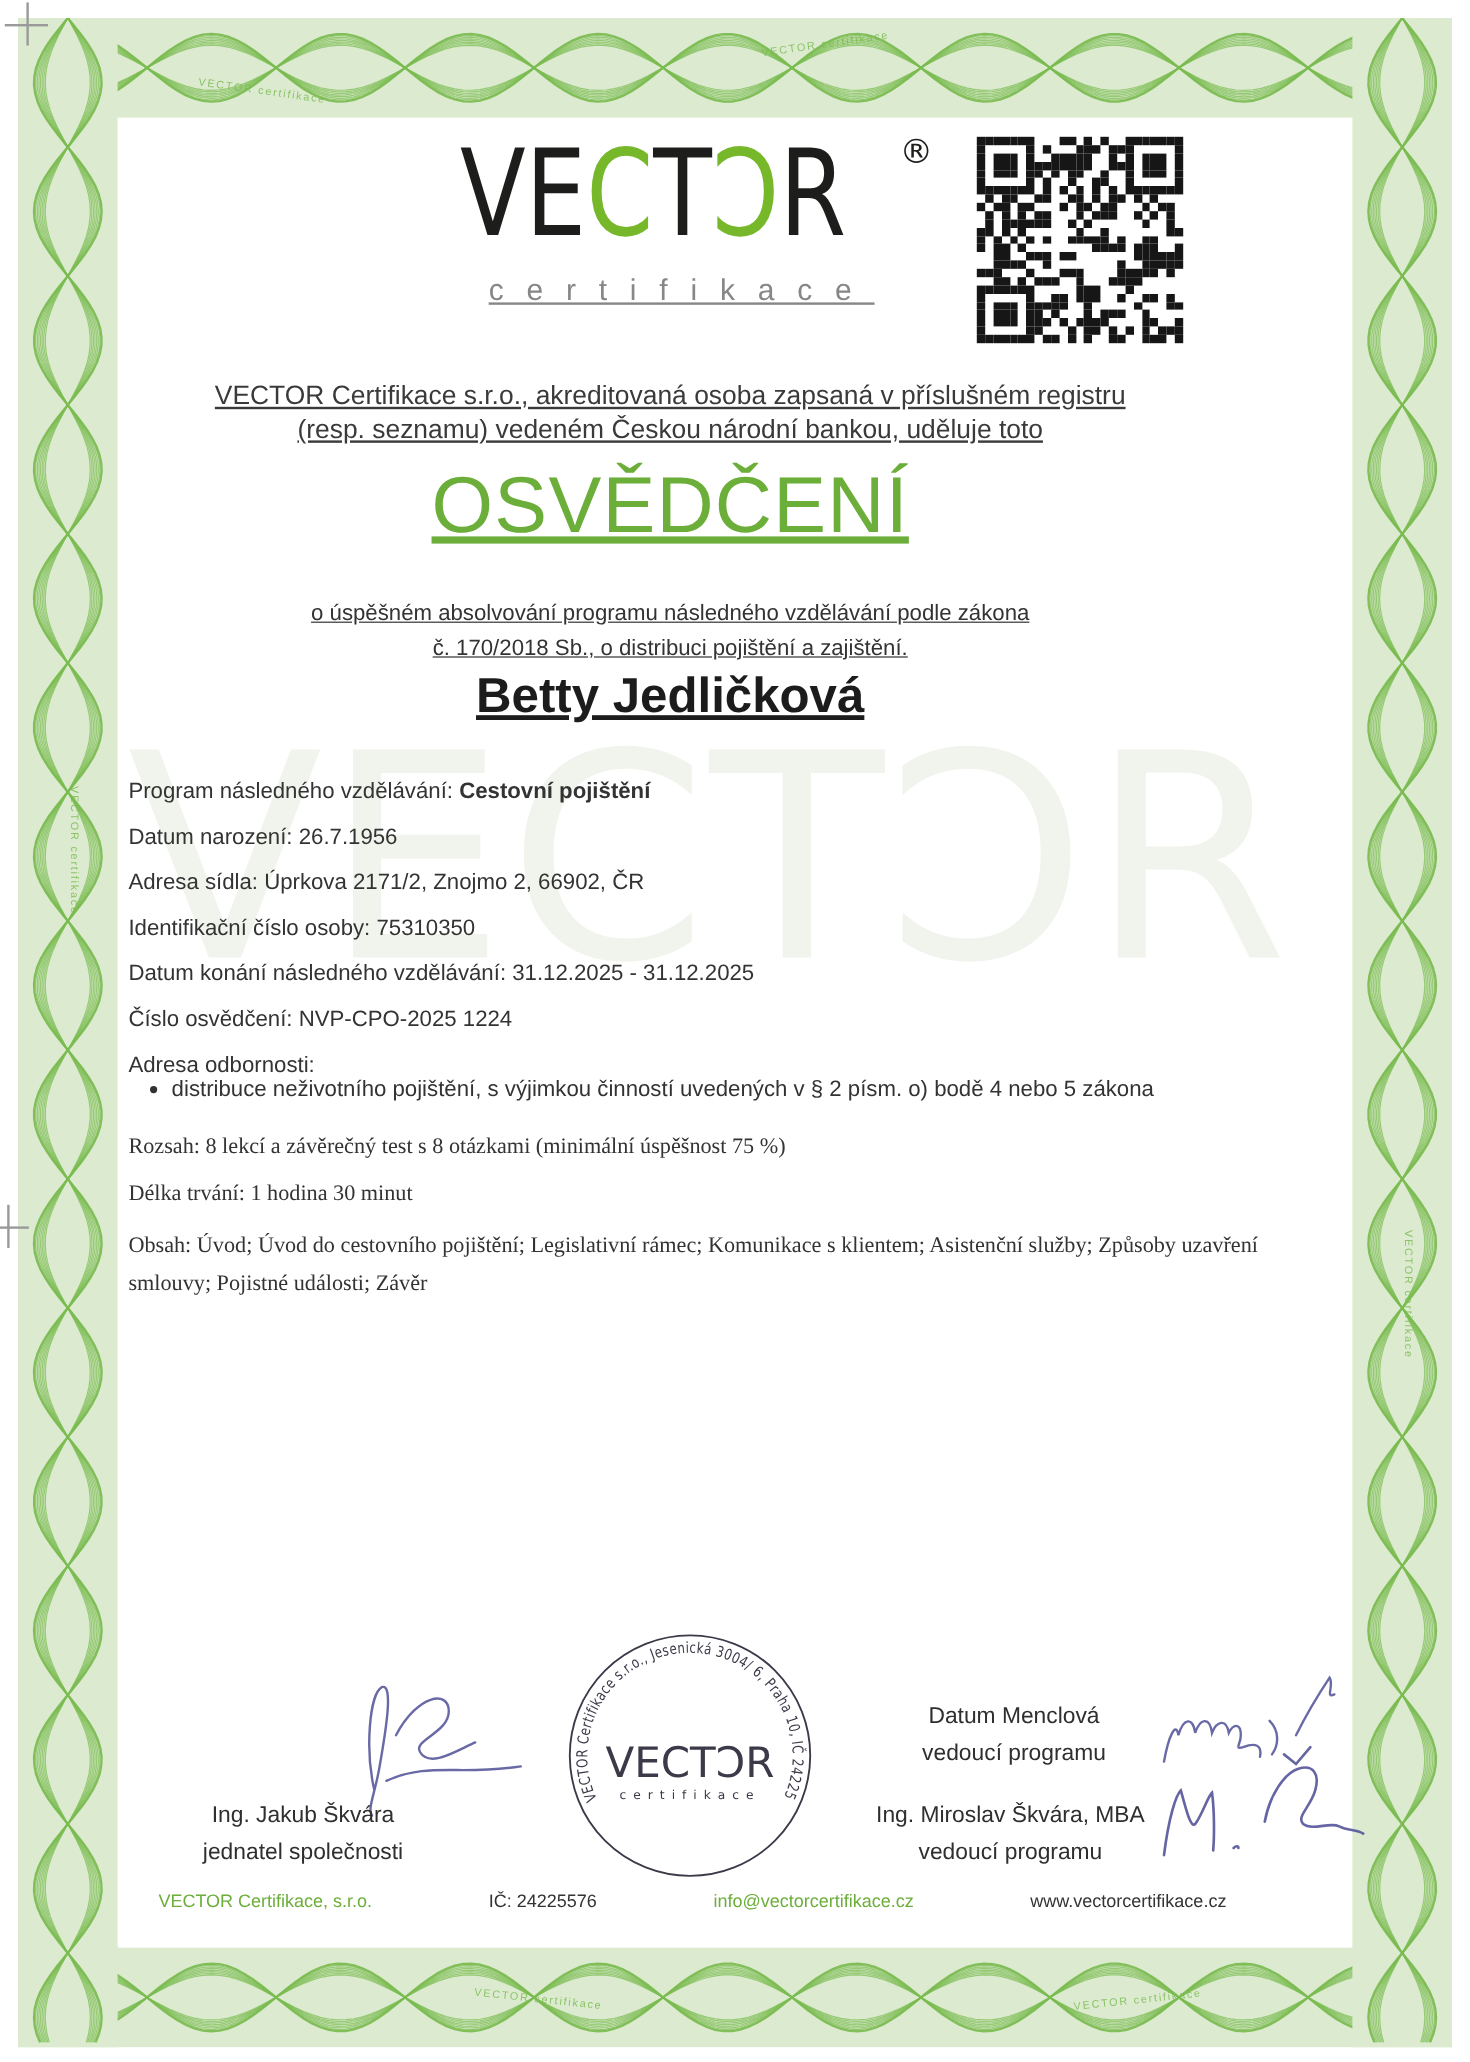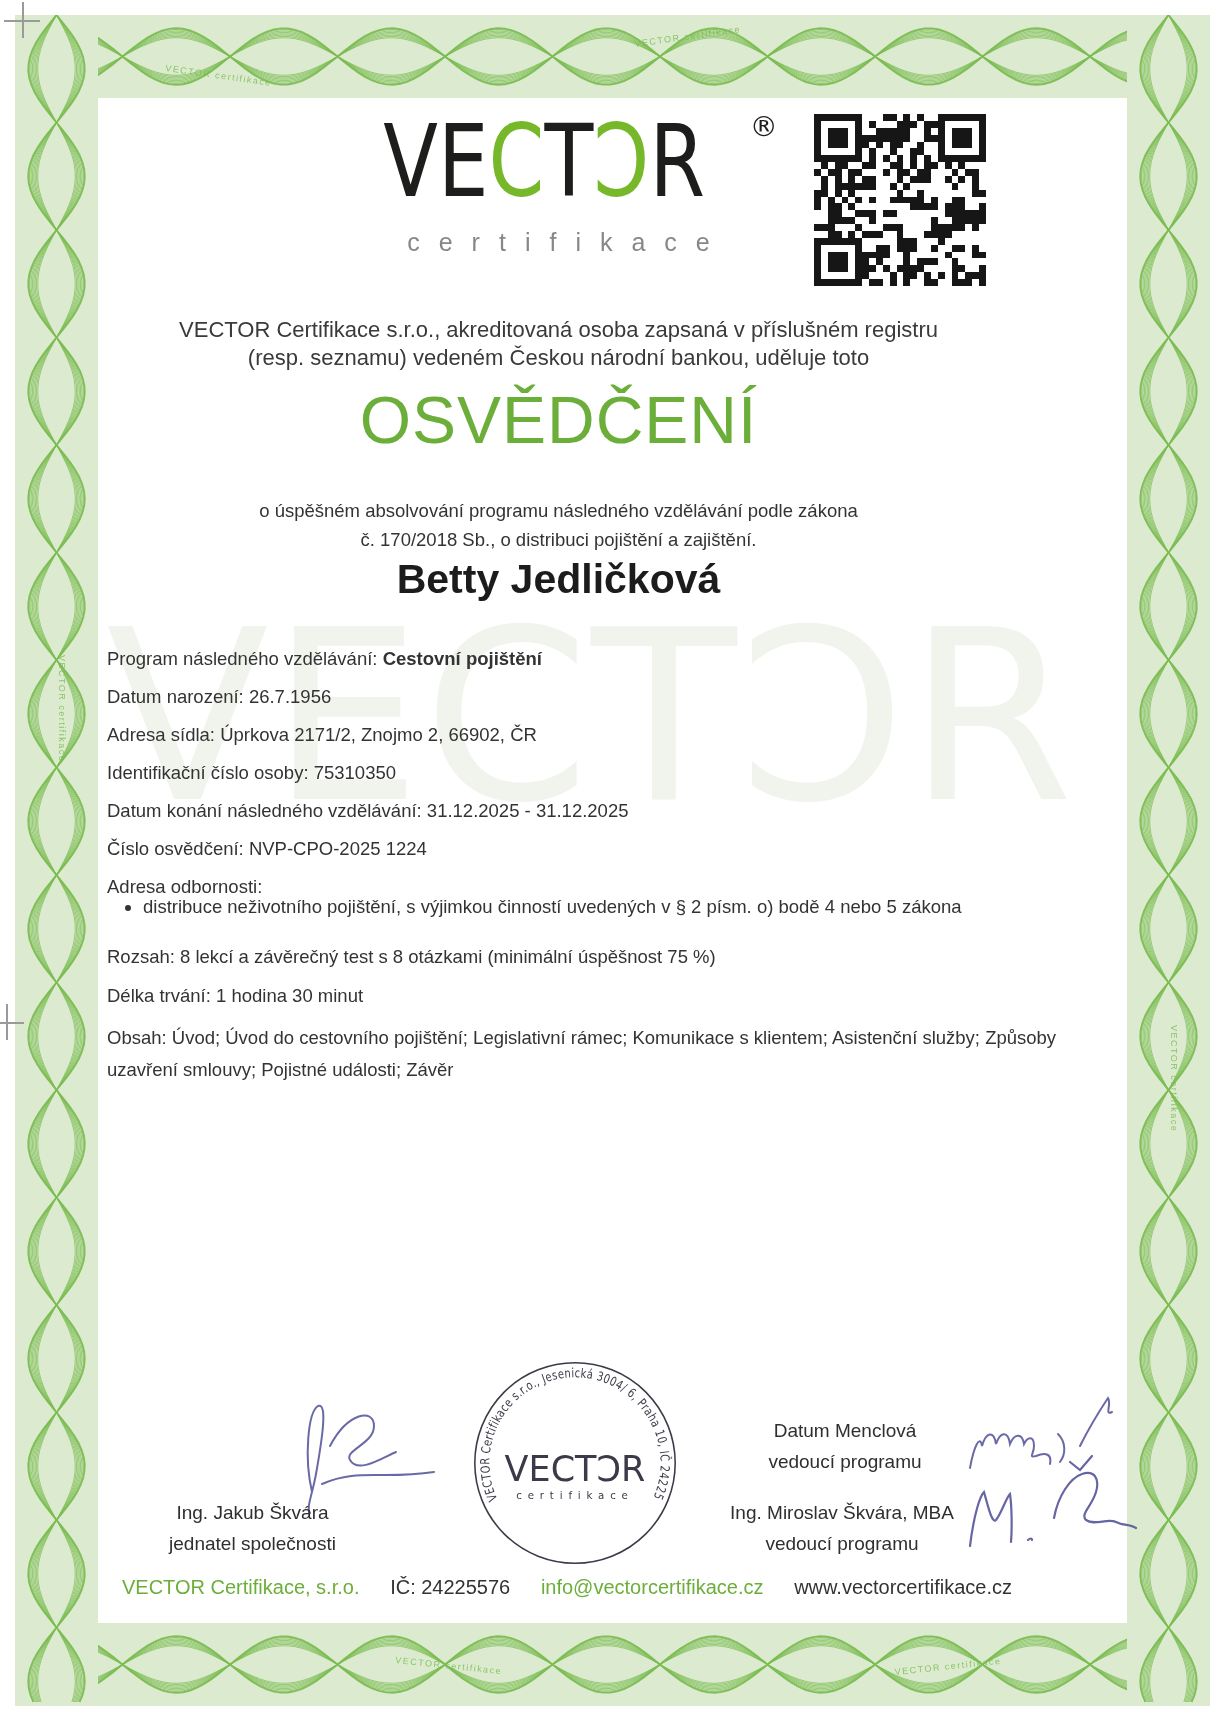--- a/index.html
+++ b/index.html
@@ -21,51 +21,51 @@
   .cropmark::before{content:'';position:absolute;left:0;right:0;top:50%;height:1.5px;background:#9a9a9a;}
   .cropmark::after{content:'';position:absolute;top:0;bottom:0;left:50%;width:1.5px;background:#9a9a9a;}
   #crop-tl{left:4px;top:2px;}
   #crop-ml{left:-12px;top:1004px;}
   
   .panel-clip{position:absolute;left:98px;top:98px;width:1029px;height:1532px;overflow:hidden;z-index:1;pointer-events:none;}
   .watermark{position:absolute;left:8px;top:500px;font-family:"DejaVu Sans",sans-serif;
              font-size:238px;letter-spacing:2px;color:#f1f4ec;white-space:nowrap;line-height:1;}
   
   .content{position:absolute;left:0;top:0;width:100%;height:100%;z-index:2;}
-  .center-col{position:absolute;left:107px;width:903px;text-align:center;}
+  .center-col{position:absolute;left:107px;width:903px;text-align:center;text-decoration:underline;}
   .logo-row{top:112px;font-family:"DejaVu Sans",sans-serif;font-size:100px;line-height:1;color:var(--logo-dark);}
   .logo-inner{display:inline-block;transform:scaleX(.80);transform-origin:center;white-space:nowrap;}
   .logo-letter.green{color:var(--accent-logo);}
   .logo-reg{display:inline-block;font-size:28px;position:relative;top:-60px;left:4px;color:var(--logo-dark);}
   .logo-sub{top:228px;font-size:25px;letter-spacing:19px;text-indent:19px;color:var(--logo-gray);}
   .issuer{top:316px;font-size:22px;line-height:28px;color:#3a3a3a;}
   .heading{top:384px;font-size:66px;line-height:1.1;letter-spacing:1px;color:var(--accent-green);font-weight:400;}
   .subheading{top:496px;font-size:18.5px;line-height:29px;}
   .name{top:556px;font-size:41px;font-weight:bold;color:#1c1c1c;}
   .details{position:absolute;left:107px;top:646px;width:990px;font-size:18.5px;line-height:25px;}
   .detail-line{margin-bottom:13px;}
   .value-bold .detail-value{font-weight:bold;}
   .bullets{position:absolute;left:125px;top:894px;width:975px;font-size:18.5px;line-height:25px;
            margin:0;padding:0 0 0 18px;}
   .bullets li{margin-bottom:8px;}
   .course{position:absolute;left:107px;top:944px;width:990px;font-size:18.5px;}
-  .course p{margin:0 0 14px 0;line-height:25px;}
+  .course p{margin:0 0 14px 0;line-height:25px;font-family:Liberation Serif, serif;}
   .course p.wide{line-height:32px;}
   
   .qr{position:absolute;left:814px;top:114px;width:172px;height:172px;background:#fff;
       display:grid;grid-template-columns:repeat(25,1fr);grid-template-rows:repeat(25,1fr);}
   .qr div.d{background:var(--qr-dark);}
   
   .sig-svg{position:absolute;}
   .sig-block{position:absolute;text-align:center;font-size:19px;line-height:26px;color:#2f2f2f;}
   .sig-role{margin-top:5px;}
   .stamp{position:absolute;left:468px;top:1356px;width:214px;height:214px;}
   .stamp text{fill:var(--stamp-ink);font-family:"DejaVu Sans",sans-serif;}
-  .footer{position:absolute;left:122px;top:1576px;width:890px;display:flex;
-          justify-content:space-between;font-size:20px;}
+  .footer{position:absolute;left:132px;top:1576px;width:890px;display:flex;
+          justify-content:space-between;font-size:15px;}
   .footer-item.accent{color:var(--accent-green);}
 </style>
 </head>
 <body>
 
 <div class="page">
 
   <div class="band band-top">
       <svg id="braid-top" viewBox="0 0 1195 83">
         <path d="M0.0,41.5L7.0,47.2L14.0,52.7L21.0,57.8L28.0,62.1L35.0,65.6L42.0,68.1L49.0,69.4L56.0,69.7L63.0,68.7L70.0,66.6L77.0,63.5L84.0,59.4L91.0,54.6L98.0,49.2L105.0,43.6L112.0,37.8L119.0,32.2L126.0,27.0L133.0,22.4L140.0,18.5L147.0,15.7L154.0,13.9L161.0,13.3L168.0,13.8L175.0,15.5L182.0,18.3L189.0,22.1L196.0,26.6L203.0,31.8L210.0,37.4L217.0,43.1L224.0,48.8L231.0,54.2L238.0,59.1L245.0,63.2L252.0,66.4L259.0,68.6L266.0,69.6L273.0,69.5L280.0,68.2L287.0,65.8L294.0,62.4L301.0,58.1L308.0,53.1L315.0,47.6L322.0,41.9L329.0,36.2L336.0,30.7L343.0,25.6L350.0,21.2L357.0,17.6L364.0,15.1L371.0,13.6L378.0,13.3L385.0,14.2L392.0,16.2L399.0,19.3L406.0,23.3L413.0,28.0L420.0,33.4L427.0,39.0L434.0,44.8L441.0,50.4L448.0,55.7L455.0,60.3L462.0,64.2L469.0,67.1L476.0,69.0L483.0,69.7L490.0,69.3L497.0,67.6L504.0,64.9L511.0,61.2L518.0,56.7L525.0,51.6L532.0,46.0L539.0,40.3L546.0,34.6L553.0,29.1L560.0,24.3L567.0,20.1L574.0,16.8L581.0,14.5L588.0,13.4L595.0,13.4L602.0,14.7L609.0,17.0L616.0,20.3L623.0,24.6L630.0,29.5L637.0,35.0L644.0,40.7L651.0,46.4L658.0,52.0L665.0,57.1L672.0,61.5L679.0,65.1L686.0,67.8L693.0,69.3L700.0,69.7L707.0,68.9L714.0,67.0L721.0,64.0L728.0,60.0L735.0,55.3L742.0,50.0L749.0,44.4L756.0,38.6L763.0,33.0L770.0,27.7L777.0,23.0L784.0,19.0L791.0,16.0L798.0,14.1L805.0,13.3L812.0,13.7L819.0,15.2L826.0,17.9L833.0,21.5L840.0,25.9L847.0,31.0L854.0,36.6L861.0,42.3L868.0,48.0L875.0,53.5L882.0,58.4L889.0,62.7L896.0,66.0L903.0,68.3L910.0,69.6L917.0,69.6L924.0,68.5L931.0,66.2L938.0,62.9L945.0,58.7L952.0,53.9L959.0,48.4L966.0,42.7L973.0,37.0L980.0,31.4L987.0,26.3L994.0,21.8L1001.0,18.1L1008.0,15.4L1015.0,13.7L1022.0,13.3L1029.0,14.0L1036.0,15.9L1043.0,18.8L1050.0,22.7L1057.0,27.3L1064.0,32.6L1071.0,38.2L1078.0,44.0L1085.0,49.6L1092.0,55.0L1099.0,59.7L1106.0,63.7L1113.0,66.8L1120.0,68.8L1127.0,69.7L1134.0,69.4L1141.0,67.9L1148.0,65.4L1155.0,61.8L1162.0,57.4L1169.0,52.3L1176.0,46.8L1183.0,41.1L1190.0,35.4" fill="none" stroke="var(--border-ribbon)" stroke-width="1.9" opacity="0.95"></path>

